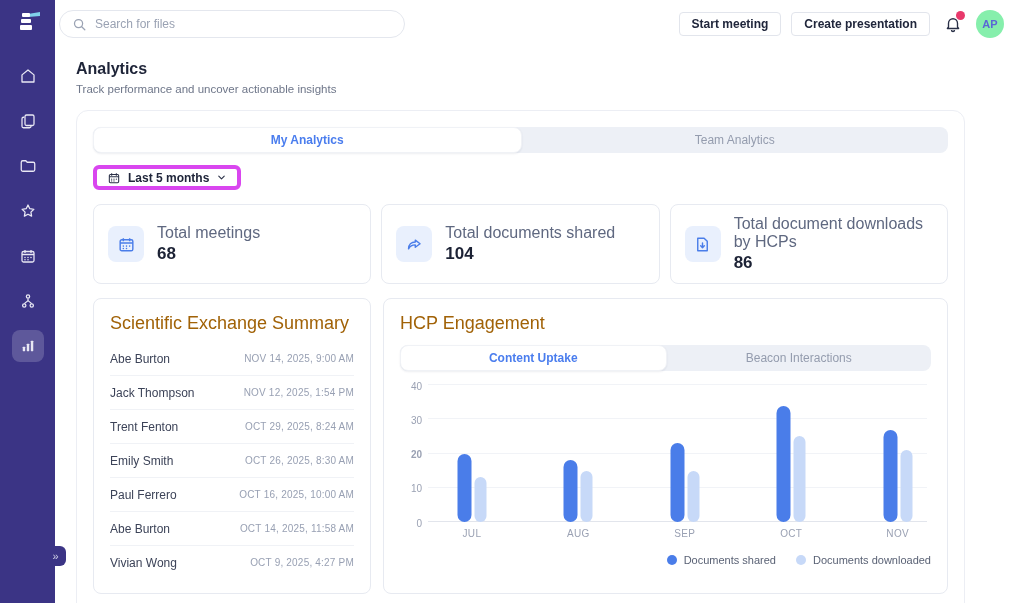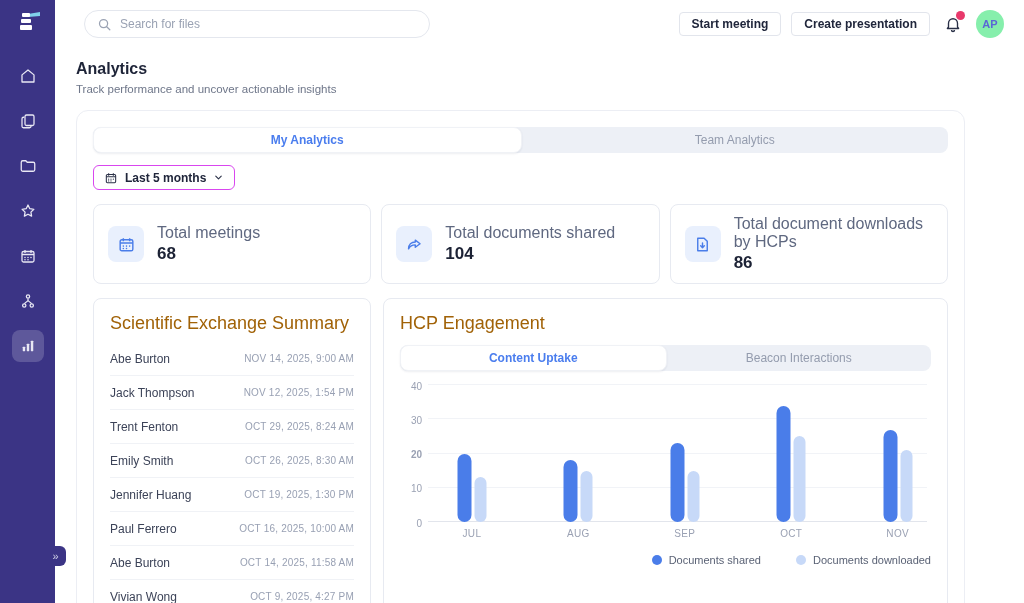--- a/index.html
+++ b/index.html
@@ -11,21 +11,21 @@
   .logo { width:55px; height:46px; display:flex; align-items:center; justify-content:center; }
   .nav { display:flex; flex-direction:column; align-items:center; gap:13px; margin-top:14px; }
   .nav-item { width:32px; height:32px; border-radius:8px; display:flex; align-items:center; justify-content:center; color:#e9e8f4; cursor:pointer; }
   .nav-item svg { width:18px; height:18px; }
   .nav-item.active { background:rgba(255,255,255,.18); }
   .expand-btn { position:absolute; left:44px; top:546px; width:22px; height:20px; background:#3b3485;
     border-radius:0 6px 6px 0; color:#cfd0e6; font-size:11px; display:flex; align-items:center; justify-content:center;
     letter-spacing:-1px; cursor:pointer; }
 
   
-  .topbar { margin-left:55px; height:48px; display:flex; align-items:center; padding:0 20px 0 29px; background:#fff; }
+  .topbar { margin-left:30px; height:48px; display:flex; align-items:center; padding:0 20px 0 29px; background:#fff; }
   .search { width:346px; height:28px; border:1px solid #e4e7ee; border-radius:14px; display:flex; align-items:center;
     padding:0 12px; gap:8px; color:#9aa2b3; background:#fff; }
   .search input { border:none; outline:none; flex:1; font-size:12px; font-family:inherit; color:#3c4358; background:transparent; }
   .search input::placeholder { color:#9aa2b3; }
   .topbar-right { margin-left:auto; display:flex; align-items:center; gap:10px; }
   .tb-btn { height:24px; padding:0 12px; background:#fff; border:1px solid #e2e5ec; border-radius:4px;
     font-size:12px; font-weight:bold; color:#20263b; font-family:inherit; cursor:pointer; white-space:nowrap; }
   .bell-wrap { position:relative; width:26px; height:26px; display:flex; align-items:center; justify-content:center; cursor:pointer; color:#2a3047; }
   .bell-dot { position:absolute; top:0px; right:1px; width:9px; height:9px; border-radius:50%; background:#e8396b; }
   .avatar { width:28px; height:28px; border-radius:50%; background:#86efac; color:#5b67d5; font-size:11px; font-weight:bold;
@@ -38,21 +38,21 @@
 
   
   .outer-card { margin-left:76px; margin-top:15px; width:889px; min-height:560px;
     border:1px solid #eceef4; border-radius:12px; padding:16px; background:#fff; }
 
   .seg { display:flex; background:#edf0f6; border-radius:8px; height:26px; }
   .seg-item { flex:1; display:flex; align-items:center; justify-content:center; font-size:12px; color:#949cae; cursor:pointer; border-radius:8px; }
   .seg-item.selected { background:#fff; color:#4a7dee; font-weight:bold; box-shadow:0 1px 2px rgba(30,40,80,.08); border:1px solid #f0f2f6; }
 
   .filter-chip { margin-top:12px; display:inline-flex; align-items:center; gap:7px; height:25px; padding:0 10px;
-    border:1px solid #d946ef; border-radius:6px; font-size:12px; font-weight:bold; color:#20263b; background:#fff; cursor:pointer; }
+    border:4px solid #d946ef; border-radius:6px; font-size:12px; font-weight:bold; color:#20263b; background:#fff; cursor:pointer; }
   .filter-chip svg { color:#2a3047; }
 
   .stats-row { display:flex; gap:10px; margin-top:14px; }
   .stat-card { flex:1; border:1px solid #e7eaf1; border-radius:8px; padding:10px 14px; display:flex; align-items:center; gap:13px; background:#fff; }
   .stat-icon { width:36px; height:36px; border-radius:8px; background:#e9f0fd; color:#4a7de9; display:flex; align-items:center; justify-content:center; flex:none; }
   .stat-label { font-size:16px; color:#5f6880; }
   .stat-value { font-size:17px; font-weight:800; color:#1c2235; margin-top:2px; }
 
   .content-row { display:flex; gap:12px; margin-top:14px; align-items:stretch; }
   .panel { border:1px solid #e7eaf1; border-radius:8px; background:#fff; padding:14px 16px; }
@@ -71,21 +71,21 @@
   
   .chart-wrap { margin-top:14px; }
   .chart-plot { position:relative; height:137px; margin-left:28px; margin-right:4px; }
   .gridline { position:absolute; left:0; right:0; height:1px; background:#f1f3f7; }
   .gridline.base { background:#e2e5ec; }
   .ytick { position:absolute; left:-28px; width:22px; text-align:right; font-size:10px; color:#9aa1b3; transform:translateY(-50%); }
   .bar-group { position:absolute; bottom:0; display:flex; align-items:flex-end; gap:3px; transform:translateX(-50%); }
   .bar { border-radius:7px; }
   .xlabels { position:relative; height:18px; margin-left:28px; margin-right:4px; }
   .xlabel { position:absolute; top:6px; transform:translateX(-50%); font-size:10px; color:#9aa1b3; letter-spacing:.3px; }
-  .legend { display:flex; justify-content:flex-end; gap:35px; margin-top:14px; align-items:center; }
+  .legend { display:flex; justify-content:flex-end; gap:20px; margin-top:14px; align-items:center; }
   .legend-item { display:flex; align-items:center; gap:7px; font-size:11px; color:#5a6275; }
   .legend-dot { width:10px; height:10px; border-radius:50%; }
 </style>
 </head>
 <body>
 
 <div class="sidebar">
   <div class="logo">
     <svg width="30" height="30" viewBox="0 0 30 30">
       <polygon points="15,6 27,4 27,8 15,9" fill="#7fd1ea"></polygon>
@@ -243,24 +243,20 @@
             <span class="s-name">Jack Thompson</span>
             <span class="s-date">NOV 12, 2025, 1:54 PM</span>
           </div>
         <div class="summary-row">
             <span class="s-name">Trent Fenton</span>
             <span class="s-date">OCT 29, 2025, 8:24 AM</span>
           </div>
         <div class="summary-row">
             <span class="s-name">Emily Smith</span>
             <span class="s-date">OCT 26, 2025, 8:30 AM</span>
-          </div>
-        <div class="summary-row">
-            <span class="s-name">Jennifer Huang</span>
-            <span class="s-date">OCT 19, 2025, 1:30 PM</span>
           </div>
         <div class="summary-row">
             <span class="s-name">Paul Ferrero</span>
             <span class="s-date">OCT 16, 2025, 10:00 AM</span>
           </div>
         <div class="summary-row">
             <span class="s-name">Abe Burton</span>
             <span class="s-date">OCT 14, 2025, 11:58 AM</span>
           </div>
         <div class="summary-row">

